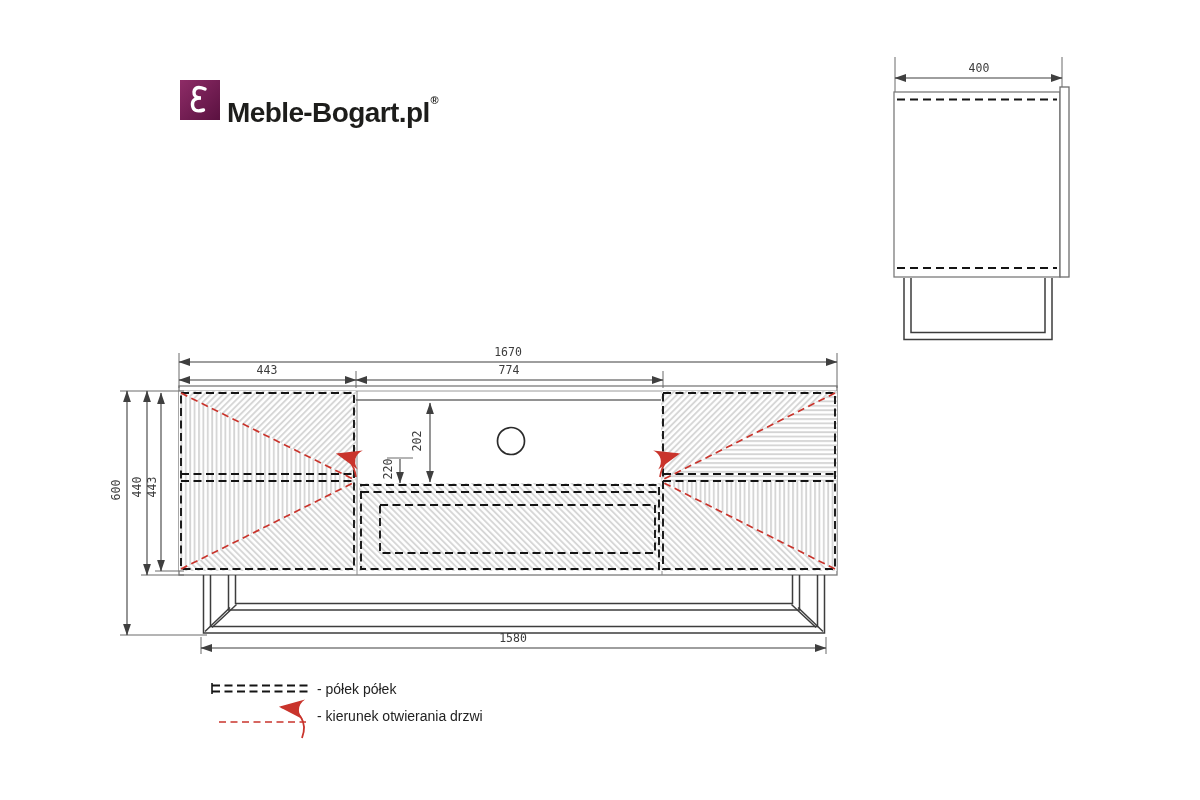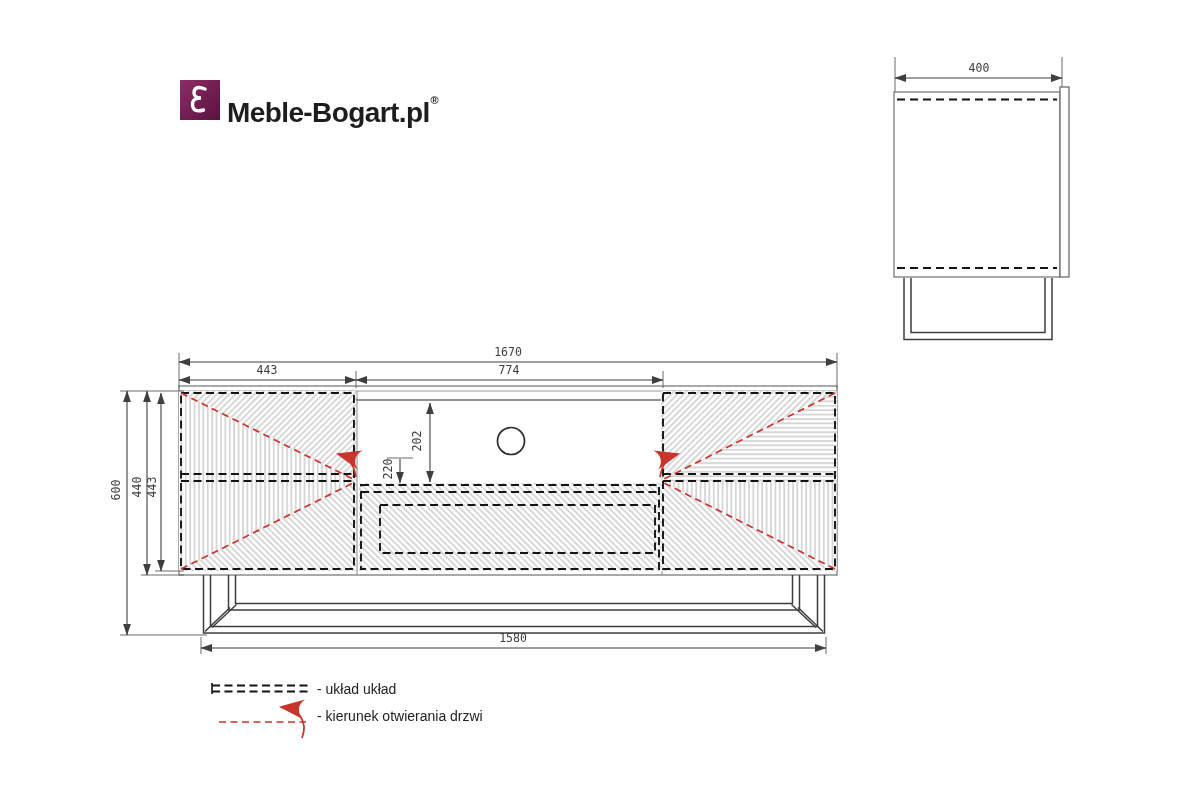--- a/index.html
+++ b/index.html
@@ -180,16 +180,16 @@
 
     <g>
       <line x1="212" y1="683" x2="212" y2="694" stroke="#141414" stroke-width="1.6"></line>
       <line class="dash" x1="212" y1="685.5" x2="308" y2="685.5"></line>
       <line class="dash" x1="212" y1="691.5" x2="308" y2="691.5"></line>
       <line class="red-dash" x1="219" y1="722" x2="306" y2="722"></line>
       <path class="red-solid" d="M302,738 C308,722 300,709 281,707" marker-end="url(#rarr)"></path>
     </g>
   </svg>
 
-  <div class="legend-label ll1">- układ układ</div>
+  <div class="legend-label ll1">- półek półek</div>
   <div class="legend-label ll2">- kierunek otwierania drzwi</div>
 
 </div>
 
 </body></html>

